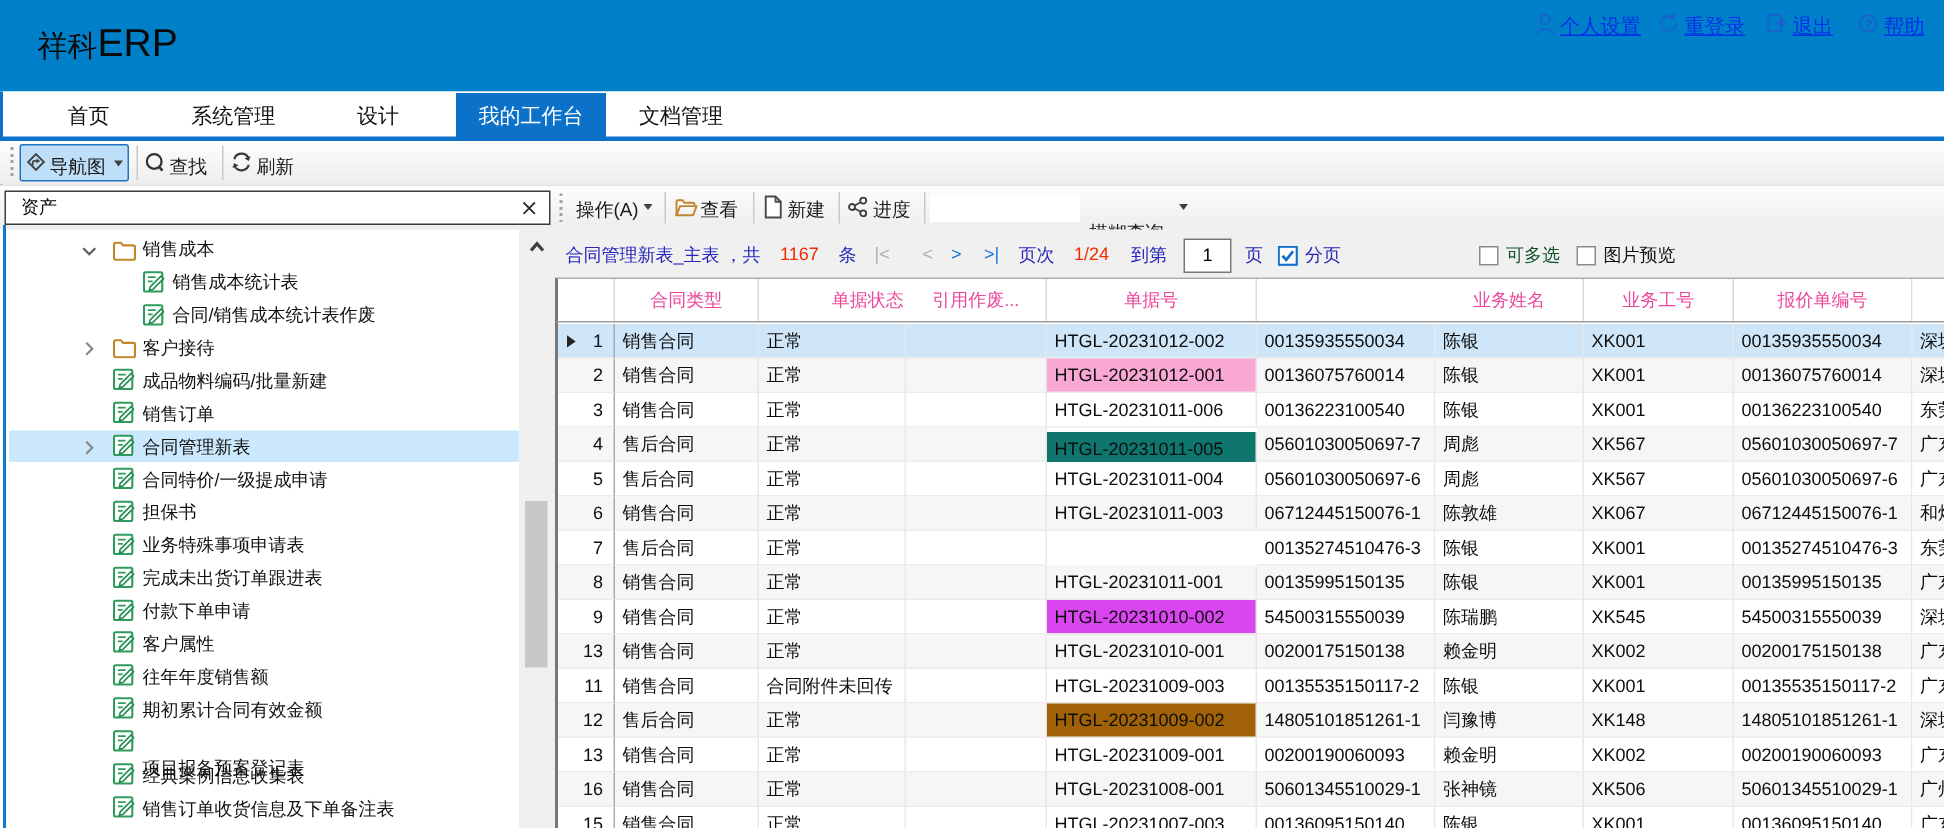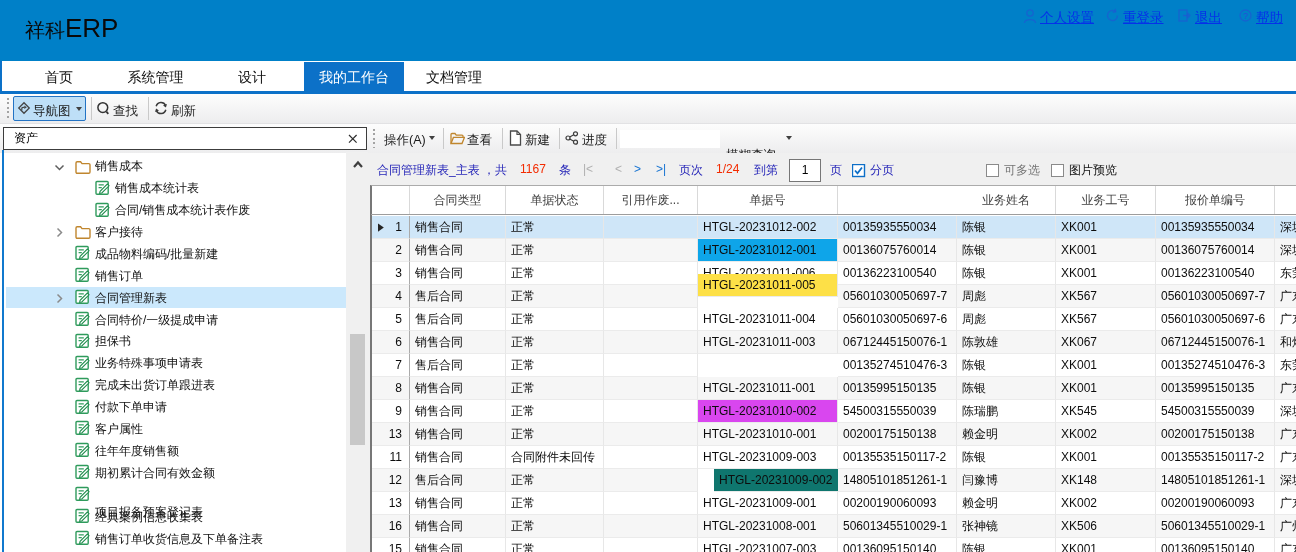--- a/index.html
+++ b/index.html
@@ -26,21 +26,21 @@
 #searchbox { left:3px; top:127px; width:364px; height:23px; background:#fff; border:1.5px solid #3c3c3c; line-height:20px; padding-left:10px; }
 #treeborder { left:2px; top:150px; width:1.6px; height:402px; background:#1079ce; }
 .titem { position:absolute; height:20px; line-height:20px; font-size:12px; color:#111; white-space:nowrap; }
 .tsel { position:absolute; left:6px; width:343px; height:20px; background:#cbe8fc; }
 #sbtrack { left:346px; top:152px; width:22px; height:400px; background:#f0f0f0; }
 #sbthumb { left:350px; top:334px; width:15px; height:111px; background:#c8c8c8; }
 #rpanel { left:368px; top:153px; width:928px; height:399px; background:#f0f0f0; }
 .navy { color:#2626b8; }
 .red { color:#f32b00; }
 #grid { left:370px; top:185px; width:926px; height:367px; border-left:2px solid #777; border-top:1px solid #ababab; background:#fff; }
-.hcell { position:absolute; top:1px; height:28px; line-height:28px; text-align:center; font-size:12px; color:#404040; background:#fff; border-right:1px solid #d9d9d9; }
+.hcell { position:absolute; top:1px; height:28px; line-height:28px; text-align:center; font-size:12px; color:#ec4899; background:#fff; border-right:1px solid #d9d9d9; }
 .gcell { position:absolute; height:23px; line-height:22px; border-right:1px solid #e7e7e7; border-bottom:1px solid #ebebeb; padding-left:5px; white-space:nowrap; overflow:hidden; font-size:12px; color:#0d0d0d; }
 .num { text-align:right; padding-right:7px; padding-left:0; }
 </style>
 </head>
 <body>
 <div id="stage">
 <div id="banner" class="abs"></div>
 <div id="title" class="abs"><span class="cjk">祥科</span><span>ERP</span></div>
 
 <svg class="abs" style="left:1023px;top:8px" width="15" height="16">
@@ -145,21 +145,21 @@
 <div class="abs red" style="left:716px;top:162px">1/24</div>
 <div class="abs navy" style="left:754px;top:162px">到第</div>
 <div class="abs" style="left:789px;top:159px;width:32px;height:23px;background:#fff;border:1px solid #767676;text-align:center;line-height:21px">1</div>
 <div class="abs navy" style="left:830px;top:162px">页</div>
 <svg class="abs" style="left:852px;top:164px" width="14" height="14">
       <rect x="0.5" y="0.5" width="12" height="12" fill="#fff" stroke="#0d6fc8" stroke-width="1.4"></rect>
       <path d="M3 6.5 l2.5 2.8 L10 3.5" fill="none" stroke="#0d6fc8" stroke-width="1.8"></path>
     </svg>
 <div class="abs navy" style="left:870px;top:162px">分页</div>
 <div class="abs" style="left:986px;top:164px;width:13px;height:13px;background:#fff;border:1px solid #8a8a8a"></div>
-<div class="abs" style="left:1004px;top:162px;color:#737373">可多选</div>
+<div class="abs" style="left:1004px;top:162px;color:#14532d">可多选</div>
 <div class="abs" style="left:1051px;top:164px;width:13px;height:13px;background:#fff;border:1px solid #8a8a8a"></div>
 <div class="abs" style="left:1069px;top:162px;color:#111">图片预览</div>
 <div id="treeborder" class="abs"></div>
 <svg class="abs" style="left:54px;top:162px" width="11" height="11">
       <path d="M1.5 3.5 L5.5 7.5 L9.5 3.5" fill="none" stroke="#5e5e5e" stroke-width="1.5"></path>
     </svg>
     <svg class="abs" style="left:75px;top:160px" width="16" height="14">
       <path d="M1 12 V3 q0-1.2 1.2-1.2 h3.4 l1.4 1.8 h6.8 q1.2 0 1.2 1.2 V12 q0 1.2-1.2 1.2 H2.2 Q1 13.2 1 12 z" fill="#fff" stroke="#c0862e" stroke-width="1.4"></path>
     </svg>
     <div class="titem abs" style="left:95px;top:156.2px">销售成本</div>
@@ -272,21 +272,21 @@
     <div class="titem abs" style="left:95px;top:528.5px">销售订单收货信息及下单备注表</div>
 
 <div id="sbtrack" class="abs"></div>
 <svg class="abs" style="left:353px;top:160px" width="10" height="9">
       <path d="M1 7 L5 2.5 L9 7" fill="none" stroke="#3f3f3f" stroke-width="2.2"></path>
     </svg>
 <div id="sbthumb" class="abs"></div>
 <div id="grid" class="abs"></div>
 <div class="hcell abs" style="left:372px;top:186px;width:38px"></div>
 <div class="hcell abs" style="left:410px;top:186px;width:96px">合同类型</div>
-<div class="hcell abs" style="left:506px;top:186px;width:98px">单据状态</div>
+<div class="hcell abs" style="left:530px;top:186px;width:98px">单据状态</div>
 <div class="hcell abs" style="left:604px;top:186px;width:94px">引用作废...</div>
 <div class="hcell abs" style="left:698px;top:186px;width:140px">单据号</div>
 <div class="hcell abs" style="left:957px;top:186px;width:99px">业务姓名</div>
 <div class="hcell abs" style="left:1056px;top:186px;width:100px">业务工号</div>
 <div class="hcell abs" style="left:1156px;top:186px;width:119px">报价单编号</div>
 <div class="hcell abs" style="left:1275px;top:186px;width:60px"></div>
 <div class="abs" style="left:371px;top:214px;width:925px;height:1px;background:#9d9d9d"></div>
 <div class="gcell num abs" style="left:372px;top:216.0px;width:38px;background:#cfe6f8;border-right-color:#ababab">1</div>
 <svg class="abs" style="left:377px;top:223.0px" width="8" height="10">
       <path d="M1 0.5 L6.8 4.6 L1 8.7 z" fill="#252525"></path>
@@ -297,41 +297,41 @@
 <div class="gcell abs" style="left:698px;top:216.0px;width:140px;background:#cfe6f8">HTGL-20231012-002</div>
 <div class="gcell abs" style="left:838px;top:216.0px;width:119px;background:#cfe6f8">00135935550034</div>
 <div class="gcell abs" style="left:957px;top:216.0px;width:99px;background:#cfe6f8">陈银</div>
 <div class="gcell abs" style="left:1056px;top:216.0px;width:100px;background:#cfe6f8">XK001</div>
 <div class="gcell abs" style="left:1156px;top:216.0px;width:119px;background:#cfe6f8">00135935550034</div>
 <div class="gcell abs" style="left:1275px;top:216.0px;width:60px;background:#cfe6f8">深圳</div>
 <div class="gcell num abs" style="left:372px;top:239.0px;width:38px;background:#f6f6f6;border-right-color:#ababab">2</div>
 <div class="gcell abs" style="left:410px;top:239.0px;width:96px;background:#f6f6f6">销售合同</div>
 <div class="gcell abs" style="left:506px;top:239.0px;width:98px;background:#f6f6f6">正常</div>
 <div class="gcell abs" style="left:604px;top:239.0px;width:94px;background:#f6f6f6"></div>
-<div class="gcell abs" style="left:698px;top:239.0px;width:140px;background:#0ea5e9">HTGL-20231012-001</div>
+<div class="gcell abs" style="left:698px;top:239.0px;width:140px;background:#f9a8d4">HTGL-20231012-001</div>
 <div class="gcell abs" style="left:838px;top:239.0px;width:119px;background:#f6f6f6">00136075760014</div>
 <div class="gcell abs" style="left:957px;top:239.0px;width:99px;background:#f6f6f6">陈银</div>
 <div class="gcell abs" style="left:1056px;top:239.0px;width:100px;background:#f6f6f6">XK001</div>
 <div class="gcell abs" style="left:1156px;top:239.0px;width:119px;background:#f6f6f6">00136075760014</div>
 <div class="gcell abs" style="left:1275px;top:239.0px;width:60px;background:#f6f6f6">深圳</div>
 <div class="gcell num abs" style="left:372px;top:262.0px;width:38px;background:#ffffff;border-right-color:#ababab">3</div>
 <div class="gcell abs" style="left:410px;top:262.0px;width:96px;background:#ffffff">销售合同</div>
 <div class="gcell abs" style="left:506px;top:262.0px;width:98px;background:#ffffff">正常</div>
 <div class="gcell abs" style="left:604px;top:262.0px;width:94px;background:#ffffff"></div>
 <div class="gcell abs" style="left:698px;top:262.0px;width:140px;background:#ffffff">HTGL-20231011-006</div>
 <div class="gcell abs" style="left:838px;top:262.0px;width:119px;background:#ffffff">00136223100540</div>
 <div class="gcell abs" style="left:957px;top:262.0px;width:99px;background:#ffffff">陈银</div>
 <div class="gcell abs" style="left:1056px;top:262.0px;width:100px;background:#ffffff">XK001</div>
 <div class="gcell abs" style="left:1156px;top:262.0px;width:119px;background:#ffffff">00136223100540</div>
 <div class="gcell abs" style="left:1275px;top:262.0px;width:60px;background:#ffffff">东莞</div>
 <div class="gcell num abs" style="left:372px;top:285.0px;width:38px;background:#f6f6f6;border-right-color:#ababab">4</div>
 <div class="gcell abs" style="left:410px;top:285.0px;width:96px;background:#f6f6f6">售后合同</div>
 <div class="gcell abs" style="left:506px;top:285.0px;width:98px;background:#f6f6f6">正常</div>
 <div class="gcell abs" style="left:604px;top:285.0px;width:94px;background:#f6f6f6"></div>
-<div class="gcell abs" style="left:698px;top:274px;width:140px;background:#fde047">HTGL-20231011-005</div>
+<div class="gcell abs" style="left:698px;top:288px;width:140px;background:#0f766e">HTGL-20231011-005</div>
 <div class="gcell abs" style="left:838px;top:285.0px;width:119px;background:#f6f6f6">05601030050697-7</div>
 <div class="gcell abs" style="left:957px;top:285.0px;width:99px;background:#f6f6f6">周彪</div>
 <div class="gcell abs" style="left:1056px;top:285.0px;width:100px;background:#f6f6f6">XK567</div>
 <div class="gcell abs" style="left:1156px;top:285.0px;width:119px;background:#f6f6f6">05601030050697-7</div>
 <div class="gcell abs" style="left:1275px;top:285.0px;width:60px;background:#f6f6f6">广东</div>
 <div class="gcell num abs" style="left:372px;top:308.0px;width:38px;background:#ffffff;border-right-color:#ababab">5</div>
 <div class="gcell abs" style="left:410px;top:308.0px;width:96px;background:#ffffff">售后合同</div>
 <div class="gcell abs" style="left:506px;top:308.0px;width:98px;background:#ffffff">正常</div>
 <div class="gcell abs" style="left:604px;top:308.0px;width:94px;background:#ffffff"></div>
 <div class="gcell abs" style="left:698px;top:308.0px;width:140px;background:#ffffff">HTGL-20231011-004</div>
@@ -396,21 +396,21 @@
 <div class="gcell abs" style="left:698px;top:446.0px;width:140px;background:#ffffff">HTGL-20231009-003</div>
 <div class="gcell abs" style="left:838px;top:446.0px;width:119px;background:#ffffff">00135535150117-2</div>
 <div class="gcell abs" style="left:957px;top:446.0px;width:99px;background:#ffffff">陈银</div>
 <div class="gcell abs" style="left:1056px;top:446.0px;width:100px;background:#ffffff">XK001</div>
 <div class="gcell abs" style="left:1156px;top:446.0px;width:119px;background:#ffffff">00135535150117-2</div>
 <div class="gcell abs" style="left:1275px;top:446.0px;width:60px;background:#ffffff">广东</div>
 <div class="gcell num abs" style="left:372px;top:469.0px;width:38px;background:#f6f6f6;border-right-color:#ababab">12</div>
 <div class="gcell abs" style="left:410px;top:469.0px;width:96px;background:#f6f6f6">售后合同</div>
 <div class="gcell abs" style="left:506px;top:469.0px;width:98px;background:#f6f6f6">正常</div>
 <div class="gcell abs" style="left:604px;top:469.0px;width:94px;background:#f6f6f6"></div>
-<div class="gcell abs" style="left:714px;top:469.0px;width:140px;background:#0f766e">HTGL-20231009-002</div>
+<div class="gcell abs" style="left:698px;top:469.0px;width:140px;background:#a16207">HTGL-20231009-002</div>
 <div class="gcell abs" style="left:838px;top:469.0px;width:119px;background:#f6f6f6">14805101851261-1</div>
 <div class="gcell abs" style="left:957px;top:469.0px;width:99px;background:#f6f6f6">闫豫博</div>
 <div class="gcell abs" style="left:1056px;top:469.0px;width:100px;background:#f6f6f6">XK148</div>
 <div class="gcell abs" style="left:1156px;top:469.0px;width:119px;background:#f6f6f6">14805101851261-1</div>
 <div class="gcell abs" style="left:1275px;top:469.0px;width:60px;background:#f6f6f6">深圳</div>
 <div class="gcell num abs" style="left:372px;top:492.0px;width:38px;background:#ffffff;border-right-color:#ababab">13</div>
 <div class="gcell abs" style="left:410px;top:492.0px;width:96px;background:#ffffff">销售合同</div>
 <div class="gcell abs" style="left:506px;top:492.0px;width:98px;background:#ffffff">正常</div>
 <div class="gcell abs" style="left:604px;top:492.0px;width:94px;background:#ffffff"></div>
 <div class="gcell abs" style="left:698px;top:492.0px;width:140px;background:#ffffff">HTGL-20231009-001</div>

